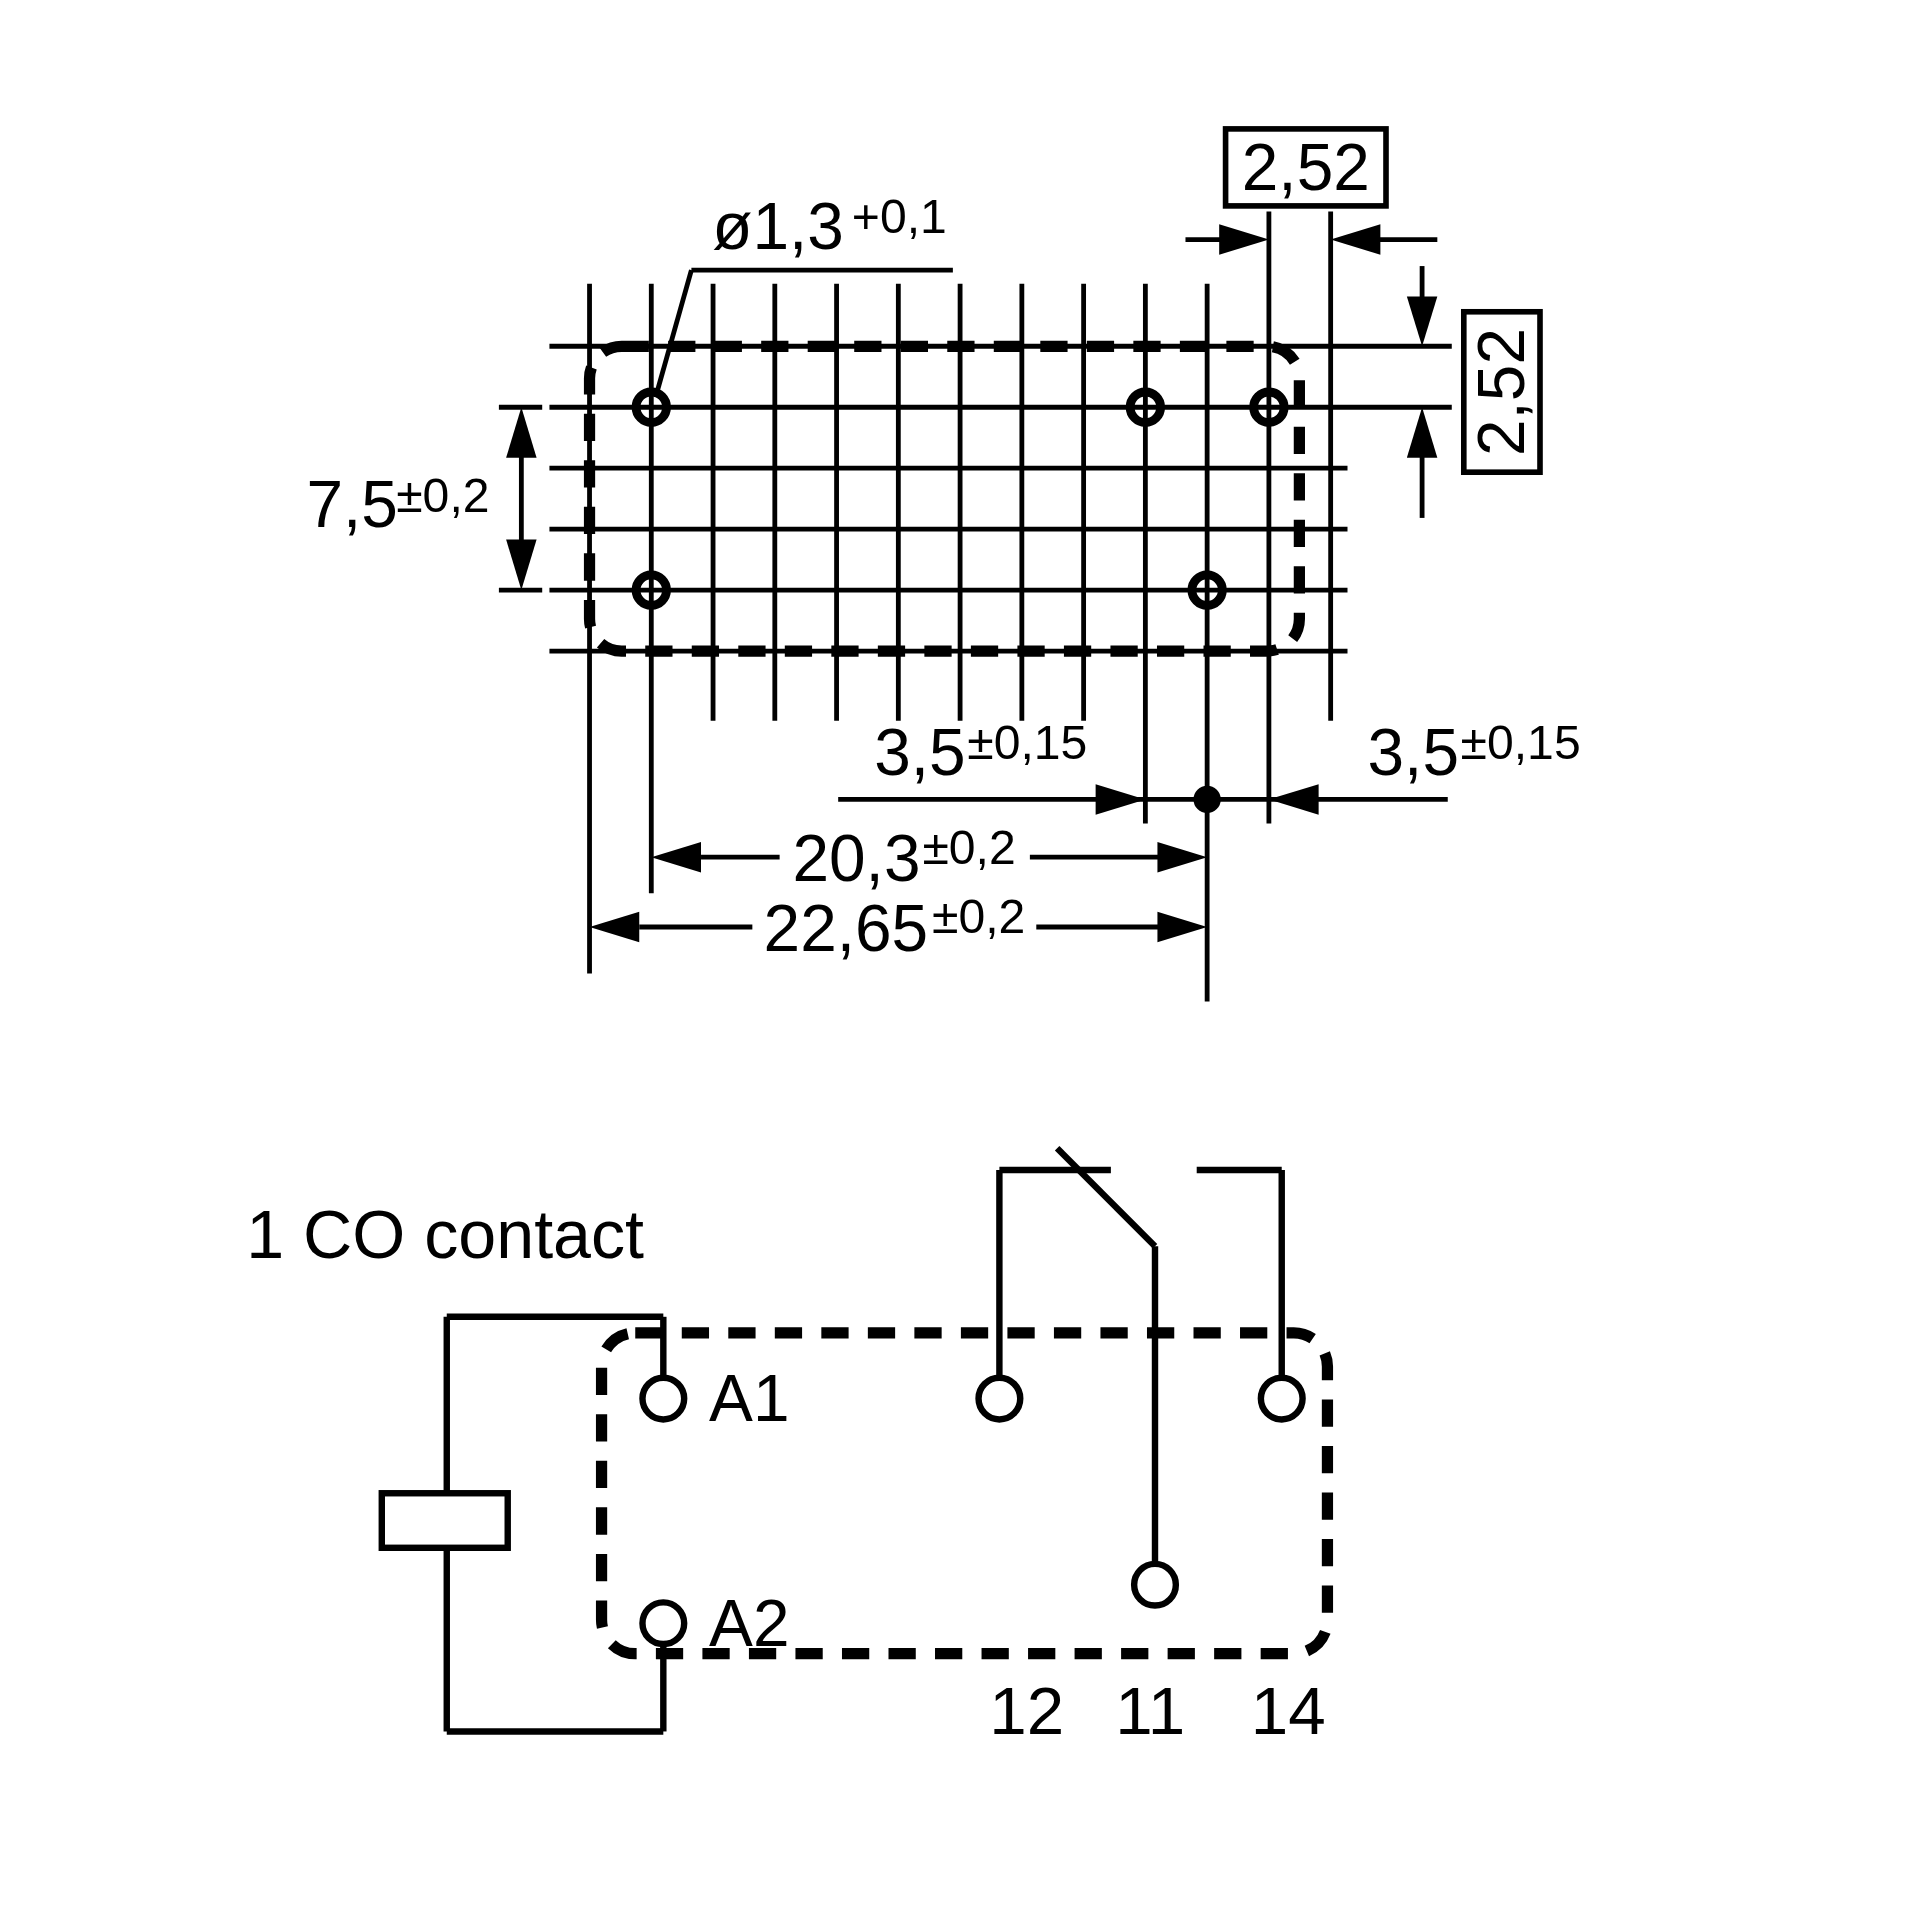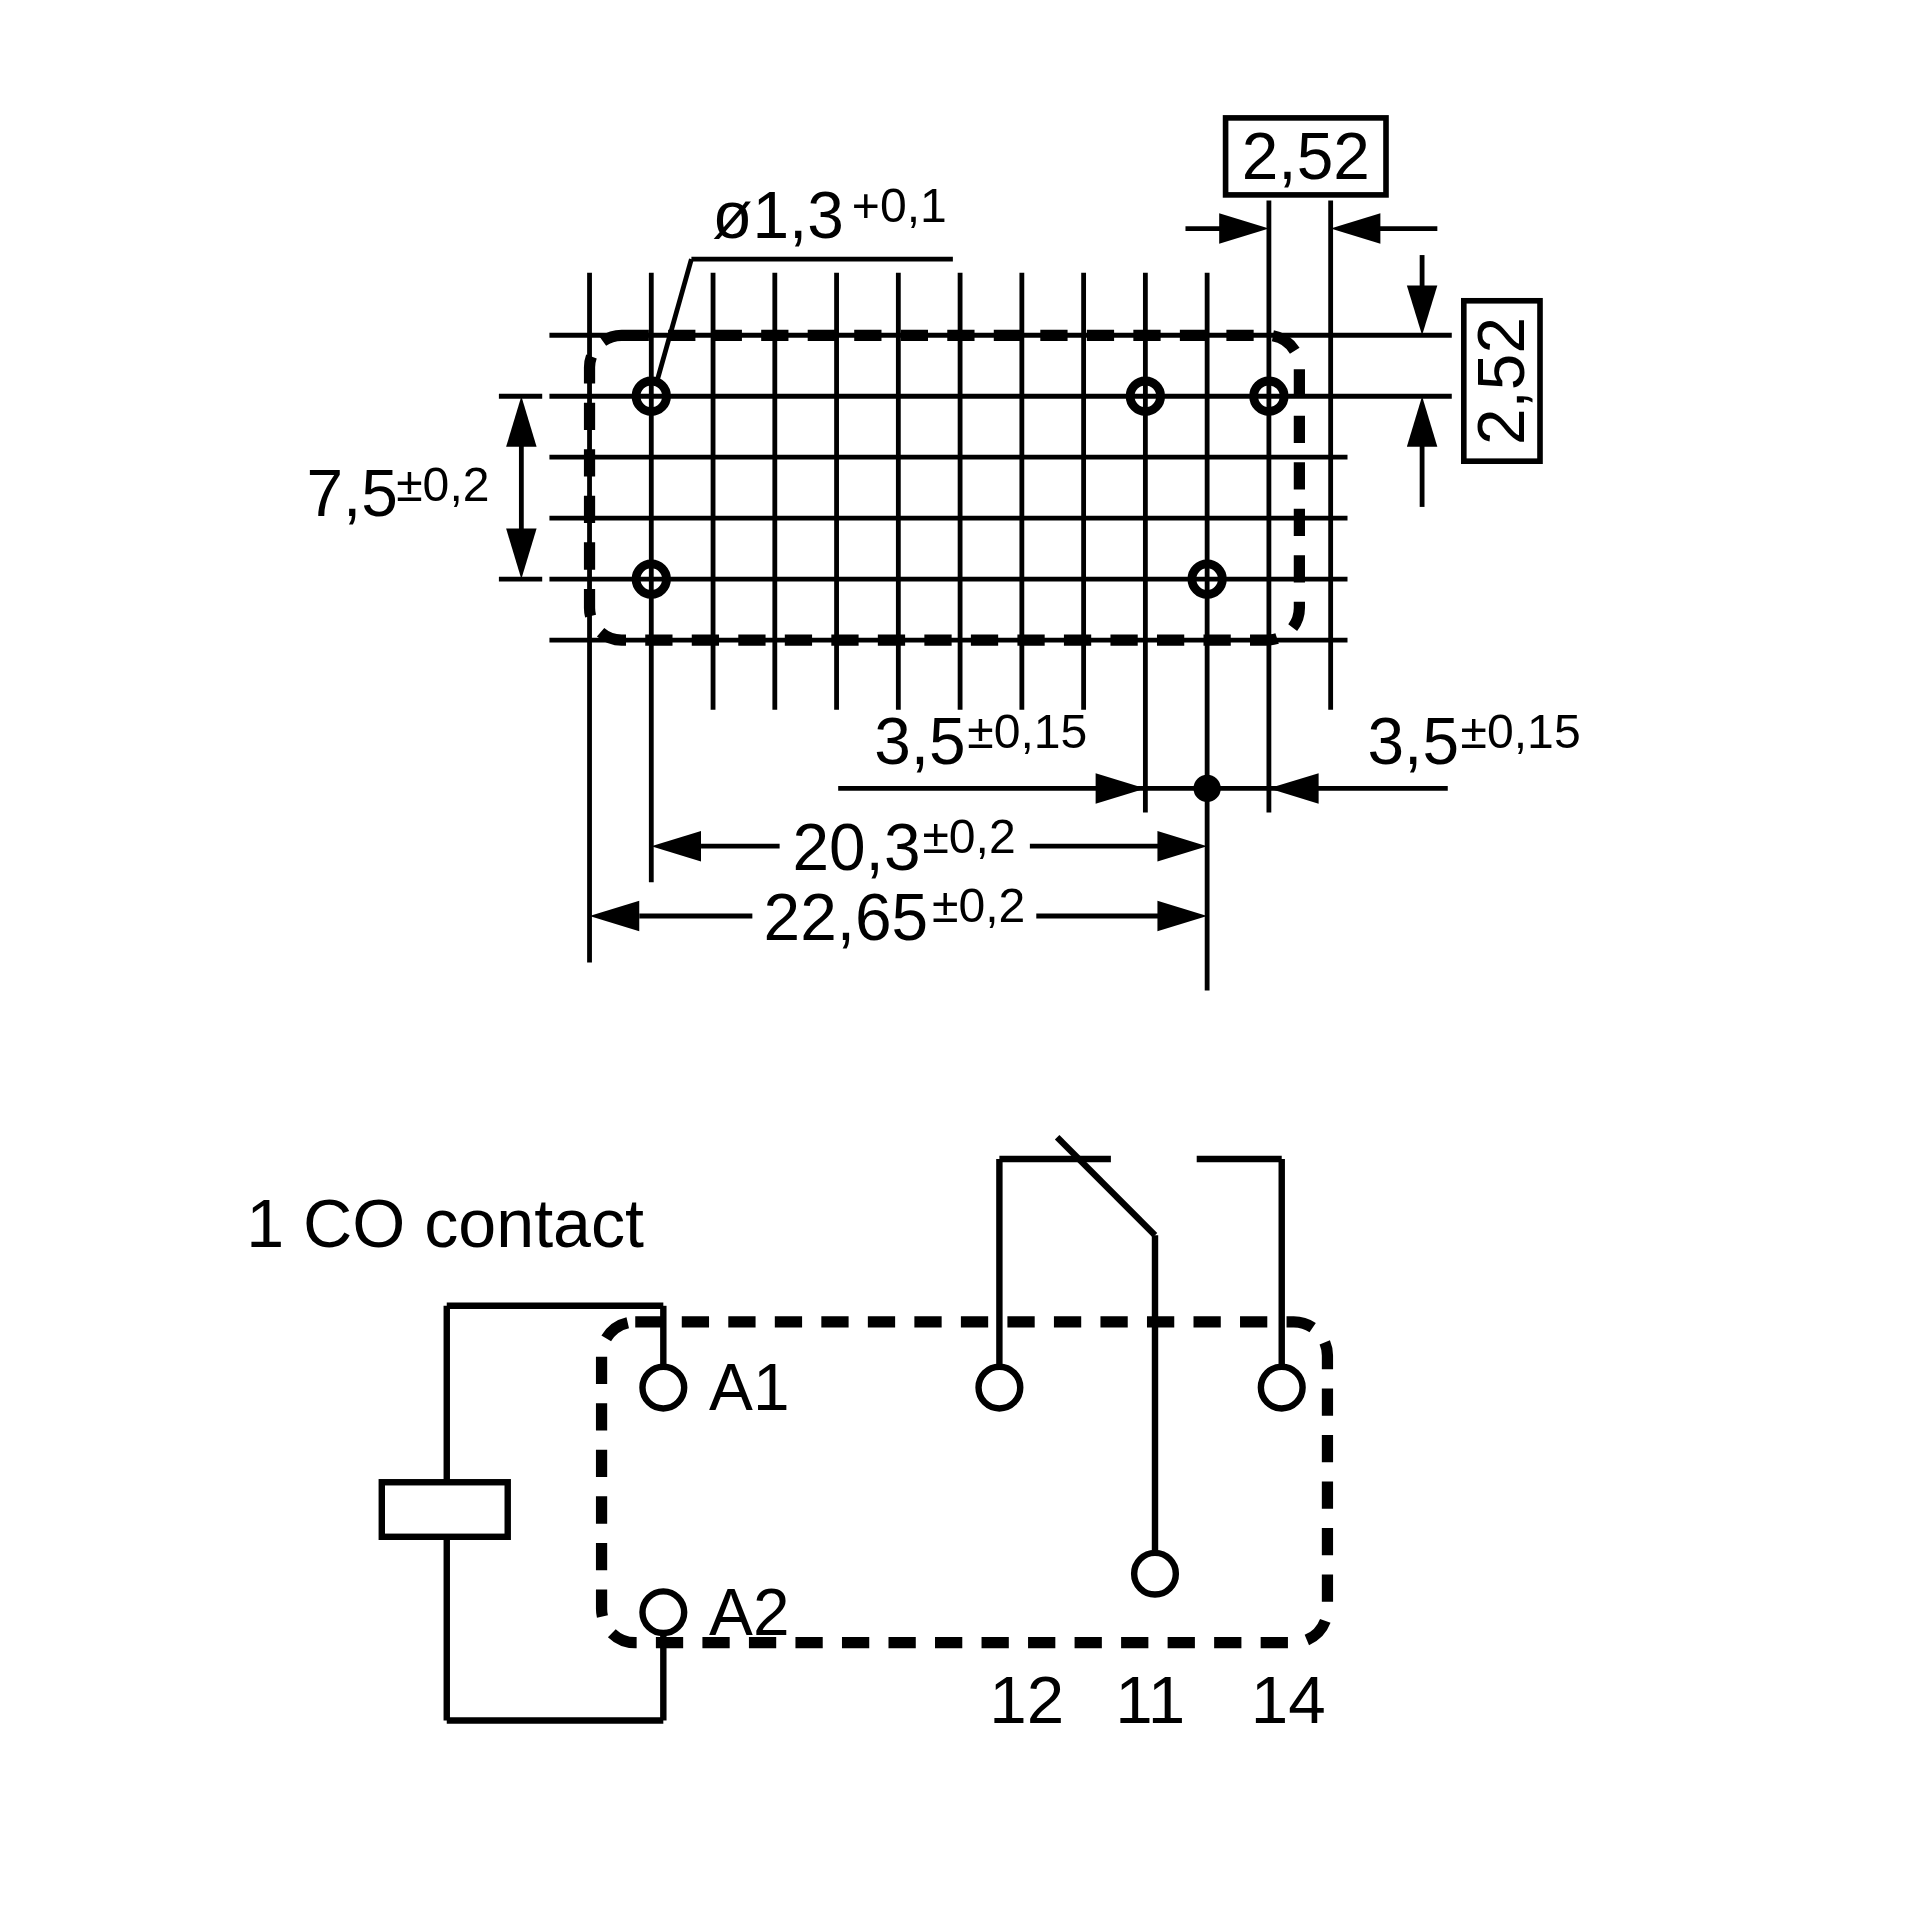--- a/index.html
+++ b/index.html
@@ -5,21 +5,21 @@
   html, body {
     margin: 0;
     padding: 0;
     width: 1925px;
     height: 1925px;
     background: #ffffff;
     font-family: "Liberation Sans", sans-serif;
   }
   #canvas {
     position: absolute;
-    left: 0; top: 0;
+    left: 0; top: 11px;
     width: 1925px;
     height: 1422px;
   }
   svg text {
     fill: #000000;
     font-family: "Liberation Sans", sans-serif;
   }
   .t-main  { font-size: 82px; }
   .t-sup   { font-size: 60px; }
   .t-title { font-size: 85px; }

